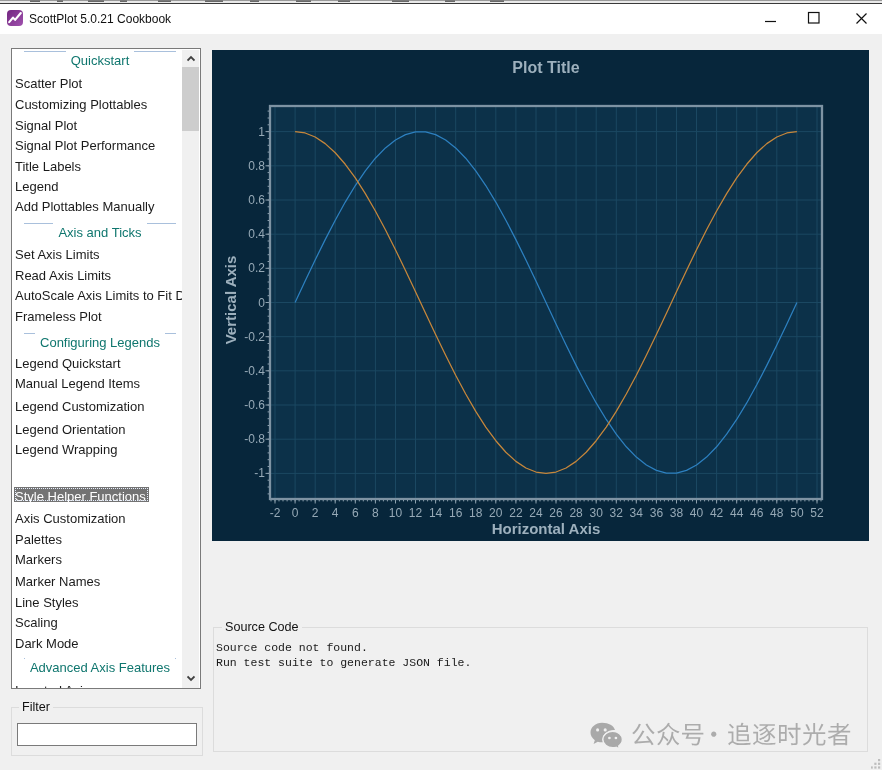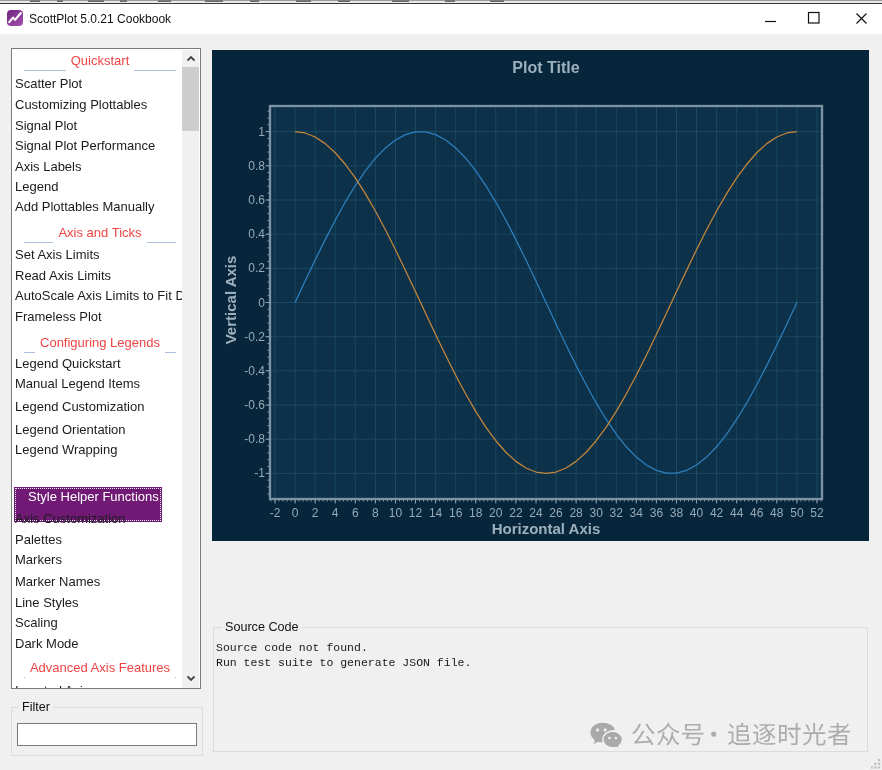--- a/index.html
+++ b/index.html
@@ -6,24 +6,24 @@
 body{font-family:"Liberation Sans",sans-serif;background:#f0f0f0;position:relative}
 #topstrip{position:absolute;left:0;top:0;width:882px;height:4px;background:#e9e9e9;border-top:1px solid #9a9a9a;border-bottom:1.4px solid #3a3a3a}
 #titlebar{position:absolute;left:0;top:4px;width:882px;height:30px;background:#ffffff}
 #appicon{position:absolute;left:7px;top:10px;width:16px;height:16px;border-radius:4px;background:linear-gradient(135deg,#722580,#a052ae)}
 #apptitle{position:absolute;left:29px;top:11.5px;font-size:12px;color:#101010}
 .winbtn{position:absolute;top:0}
 #plotpanel{position:absolute;left:212px;top:50px;width:657px;height:491px}
 #listbox{position:absolute;left:11px;top:48px;width:190px;height:641px;background:#fff;border:1px solid #7a7a7a;overflow:hidden}
 .li,.lh,.sel{position:absolute;height:20px;font-size:13px;color:#1b1b1b;white-space:nowrap}
 .li{left:3px;right:17px;overflow:hidden;line-height:20px}
-.lh{left:12px;right:24px;display:flex;align-items:flex-end;color:#ef4444;line-height:20px}
+.lh{left:12px;right:24px;display:flex;align-items:flex-start;color:#0f766e;line-height:20px}
 .lh .ht{margin:0 5px;font-size:13px}
 .lh .ln{flex:1;border-top:1px solid #a9c0dc;height:0}
-.sel{left:2px;background:#701a75;color:#fff;padding:0 3px 0 14px;line-height:20.5px;height:35px;outline:1px dotted #e8f0fe;outline-offset:-2px}
+.sel{left:2px;background:#737373;color:#fff;padding:0 3px 0 1px;line-height:20.5px;height:15px;outline:1px dotted #e8f0fe;outline-offset:-2px}
 #sbar{position:absolute;right:1px;top:1px;width:17px;height:639px;background:#f0f0f0}
 #sbar .thumb{position:absolute;left:0;top:17px;width:17px;height:64px;background:#cdcdcd}
 .chev{position:absolute;left:4.5px;width:8px;height:8px}
 #filterbox{position:absolute;left:11px;top:707px;width:192px;height:49px;border:1px solid #dcdcdc}
 #filterlabel{position:absolute;left:19px;top:700px;background:#f0f0f0;padding:0 3px;font-size:12.6px;color:#111}
 #filterinput{position:absolute;left:17px;top:723px;width:180px;height:23px;background:#fff;border:1px solid #7a7a7a}
 #srcbox{position:absolute;left:213px;top:627px;width:655px;height:125px;border:1px solid #dcdcdc}
 #srclabel{position:absolute;left:222px;top:620px;background:#f0f0f0;padding:0 3px;font-size:12.6px;color:#111}
 #srctext{position:absolute;left:216px;top:641px;font-family:Liberation Mono, monospace;font-size:11.5px;line-height:14.5px;color:#1a1a1a;white-space:pre}
 #grip{position:absolute;right:1px;bottom:1px;width:10px;height:10px}
@@ -397,21 +397,21 @@
 <div id="listbox">
 <div class="lh" style="top:2px">
       <span class="ln"></span>
       <span class="ht">Quickstart</span>
       <span class="ln"></span>
     </div>
 <div class="li" style="top:25px">Scatter Plot</div>
 <div class="li" style="top:67px">Signal Plot</div>
 <div class="li" style="top:46px">Customizing Plottables</div>
 <div class="li" style="top:87px">Signal Plot Performance</div>
-<div class="li" style="top:108px">Axis Labels</div>
+<div class="li" style="top:108px">Title Labels</div>
 <div class="li" style="top:128px">Legend</div>
 <div class="li" style="top:148px">Add Plottables Manually</div>
 <div class="lh" style="top:174px">
       <span class="ln"></span>
       <span class="ht">Axis and Ticks</span>
       <span class="ln"></span>
     </div>
 <div class="li" style="top:196px">Set Axis Limits</div>
 <div class="li" style="top:217px">Read Axis Limits</div>
 <div class="li" style="top:237px">AutoScale Axis Limits to Fit Data</div>

